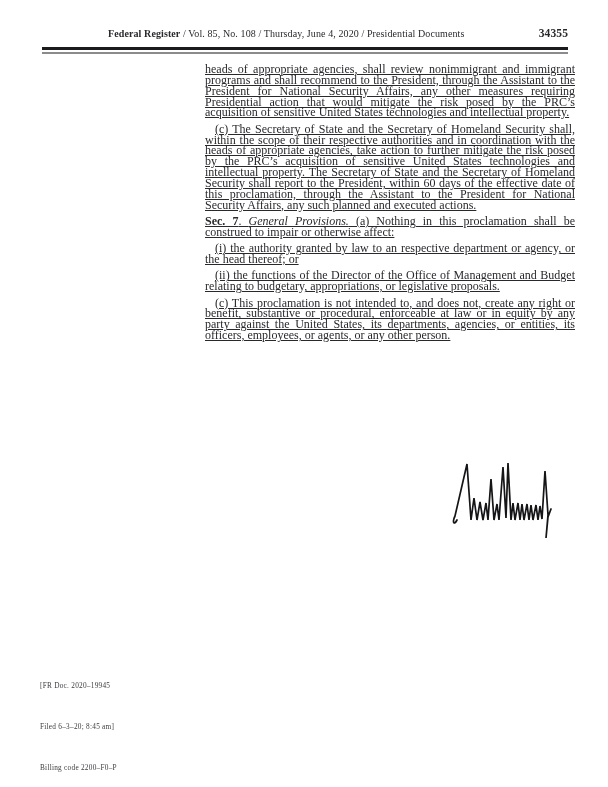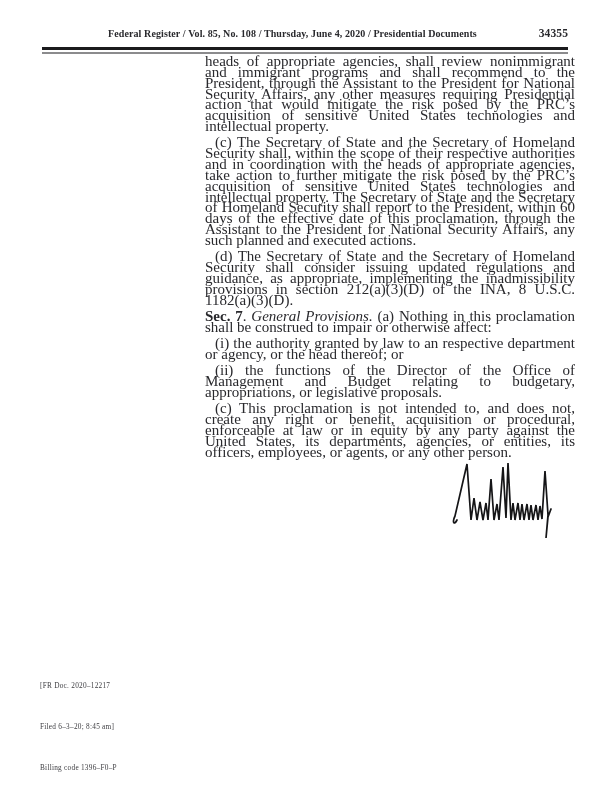--- a/index.html
+++ b/index.html
@@ -18,35 +18,36 @@
   
   .header-line {
     position: absolute;
     left: 42px; top: 27px; width: 526px;
     display: flex; justify-content: space-between; align-items: baseline;
     font-size: 10px; letter-spacing: 0.1px;
     white-space: nowrap;
   }
   .header-left { margin-left: 66px; }
   .journal-title { font-weight: bold; text-align: center; }
-  .issue-info { font-weight: bold; }
+  .issue-info { font-weight: normal; }
   .page-number { font-weight: bold; font-size: 11.5px; margin-left: 44px; }
   .rule-thick {
     position: absolute; left: 42px; top: 47px; width: 526px; height: 2.6px;
     background: #1b1b1d;
   }
   .rule-thin {
     position: absolute; left: 42px; top: 52.4px; width: 526px; height: 1.6px;
     background: #8b8b8d;
   }
   
   .body-col {
-    position: absolute; left: 205px; top: 56px; width: 370px;
-    font-size: 15px; line-height: 10.85px;
+    position: absolute; left: 205px; top: 64px; width: 370px;
+    font-size: 12px; line-height: 10.85px;
     text-align: justify;
+    text-decoration: underline;
   }
   .para { margin: 0 0 5.5px 0; }
   .para.indent { text-indent: 10px; }
   .para.flush { text-indent: 0; }
   .sec-label { font-weight: bold; }
   .sec-heading { font-style: italic; }
   
   .signature {
     position: absolute; left: 451px; top: 457px; width: 116px; height: 88px;
   }
@@ -67,39 +68,38 @@
   <div class="header-line">
     <span class="header-left"><span class="journal-title">Federal Register</span><span class="issue-info"> / Vol. 85, No. 108 / Thursday, June 4, 2020 / Presidential Documents</span></span>
     <span class="page-number">34355</span>
   </div>
   <div class="rule-thick"></div>
   <div class="rule-thin"></div>
 
   <div class="body-col">
     <p class="para flush">heads of appropriate agencies, shall review nonimmigrant and immigrant programs and shall recommend to the President, through the Assistant to the President for National Security Affairs, any other measures requiring Presidential action that would mitigate the risk posed by the PRC’s acquisition of sensitive United States technologies and intellectual property.</p>
     <p class="para indent">(c) The Secretary of State and the Secretary of Homeland Security shall, within the scope of their respective authorities and in coordination with the heads of appropriate agencies, take action to further mitigate the risk posed by the PRC’s acquisition of sensitive United States technologies and intellectual property. The Secretary of State and the Secretary of Homeland Security shall report to the President, within 60 days of the effective date of this proclamation, through the Assistant to the President for National Security Affairs, any such planned and executed actions.</p>
-    <p class="para indent">(d) The Secretary of State and the Secretary of Homeland Security shall consider issuing updated regulations and guidance, as appropriate, implementing the inadmissibility provisions in section 212(a)(3)(D) of the INA, 8 U.S.C. 1182(a)(3)(D).</p>
     <p class="para flush"><span class="sec-label">Sec. 7</span><span>. </span><span class="sec-heading">General Provisions.</span><span> (a) Nothing in this proclamation shall be construed to impair or otherwise affect:</span></p>
     <p class="para indent">(i) the authority granted by law to an respective department or agency, or the head thereof; or</p>
     <p class="para indent">(ii) the functions of the Director of the Office of Management and Budget relating to budgetary, appropriations, or legislative proposals.</p>
-    <p class="para indent">(c) This proclamation is not intended to, and does not, create any right or benefit, acquisition or procedural, enforceable at law or in equity by any party against the United States, its departments, agencies, or entities, its officers, employees, or agents, or any other person.</p>
+    <p class="para indent">(c) This proclamation is not intended to, and does not, create any right or benefit, substantive or procedural, enforceable at law or in equity by any party against the United States, its departments, agencies, or entities, its officers, employees, or agents, or any other person.</p>
   </div>
 
   <div class="signature">
     <svg viewBox="0 0 116 88" xmlns="http://www.w3.org/2000/svg">
       <path d="M6,63 C3,69 1,65 4,59 L16,7 L20,63
                L23,41 L26,63 L29,45 L32,63 L35,46 L37,63
                L40,22 L43,63 L46,47 L48,63
                L52,10 L55,61 L57,6 L60,63
                L62,46 L64,63 L67,46 L69,63 L71,47 L73,63
                L76,47 L78,63 L80,48 L82,63 L85,48 L87,63
                L89,49 L91,62
                L94,14 L97,58 L95,81 L97,60 L100,52" fill="none" stroke="#151517" stroke-width="1.7" stroke-linejoin="miter" stroke-linecap="round"></path>
     </svg>
   </div>
 
   <div class="page-footer">
-    <div>[FR Doc. 2020–12217</div>
+    <div>[FR Doc. 2020–19945</div>
     <div>Filed 6–3–20; 8:45 am]</div>
-    <div>Billing code 1396–F0–P</div>
+    <div>Billing code 2200–F0–P</div>
   </div>
 
 </div>
 
 </body></html>

